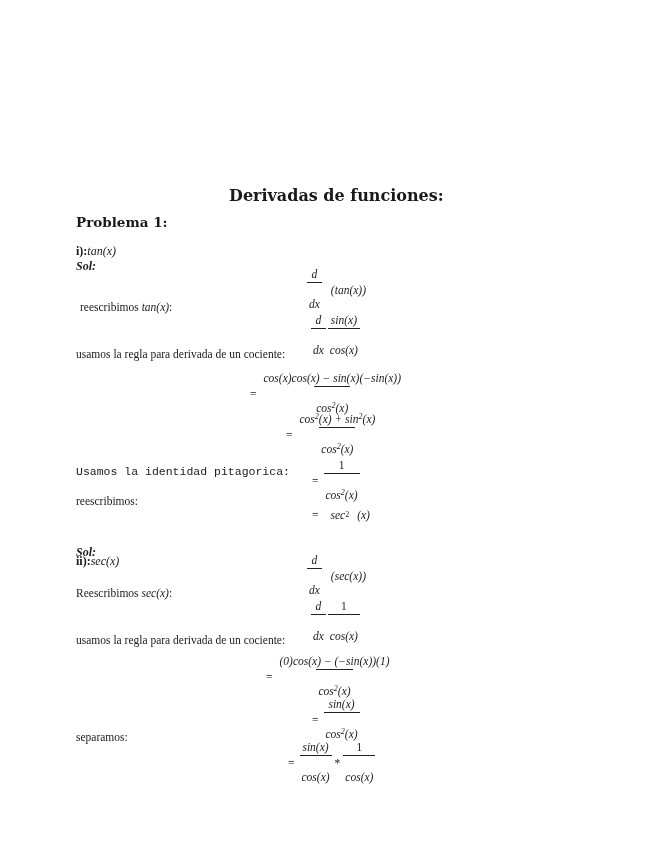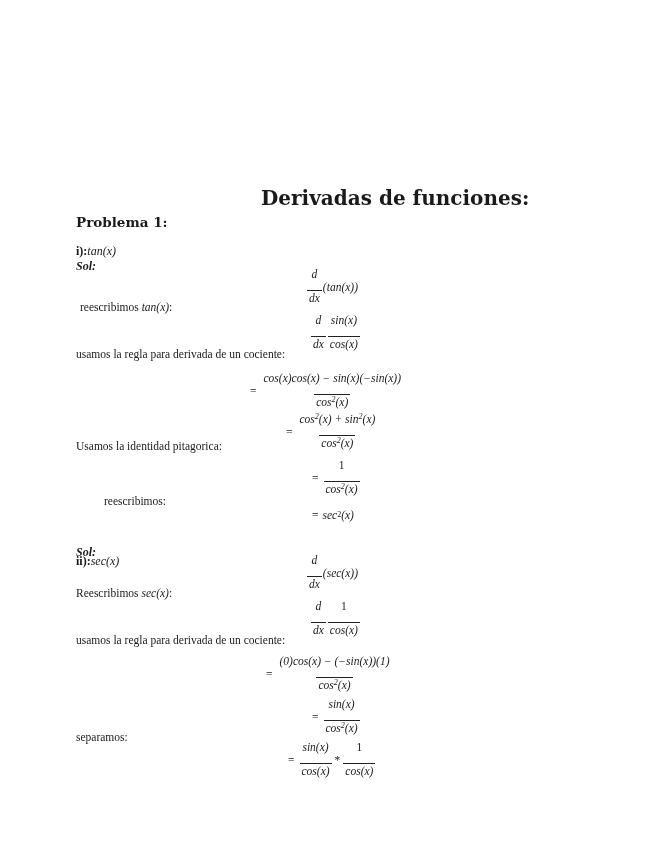--- a/index.html
+++ b/index.html
@@ -1,31 +1,31 @@
 <!DOCTYPE html>
 <html><head>
 <meta charset="utf-8">
 <style>
   html, body { margin:0; padding:0; background:#ffffff; }
   body { width:655px; height:848px; position:relative; overflow:hidden;
          font-family:"DejaVu Serif","Liberation Serif",serif; color:#1a1a1a; }
   .abs { position:absolute; white-space:nowrap; }
-  .title { font-weight:bold; font-size:20px;margin-left:32px; }
+  .title { font-weight:bold; font-size:16px; }
   .h2 { font-weight:bold; font-size:13.5px; }
   .txt { font-size:11.5px; font-family:"Liberation Serif","DejaVu Serif",serif; }
   .lbl { font-size:12px; font-family:"Liberation Serif",serif; }
   .lbl b { font-weight:bold; }
   .m { font-style:italic; font-family:Liberation Serif, serif; }
   .math { font-family:"Liberation Serif","DejaVu Serif",serif; font-size:11.5px;
           display:flex; align-items:center; }
   .frac { display:inline-flex; flex-direction:column; align-items:center; margin:0 1px; }
   .frac .num { padding:0 2px 1px 2px; font-style:italic; line-height:13px; }
-  .frac .den { padding:1px 2px 0 2px; border-top:0.8px solid #222; font-style:italic; line-height:13px;margin-top:8px; }
+  .frac .den { padding:15px 2px 0 2px; border-top:0.8px solid #222; font-style:italic; line-height:13px; }
   .op { margin:0 4px; font-style:normal; }
-  .it { font-style:italic; }
+  .it { font-style:italic;margin-left:8px; }
   sup { font-size:8px; vertical-align:4px; line-height:0; }
 </style>
 </head>
 <body>
 
 <div class="abs title" style="left:229px; top:186px;">Derivadas de funciones:</div>
 <div class="abs h2" style="left:76px; top:214px;">Problema 1:</div>
 
 <div class="abs lbl" style="left:76px; top:244px;">
   <b>i):</b><span class="m">tan(x)</span>
@@ -66,31 +66,31 @@
 </div>
 
 <div class="abs math" style="left:282px; top:413px;">
   <span class="op">=</span>
   <span class="frac">
       <span class="num"><span>cos</span><sup>2</sup><span>(x) + sin</span><sup>2</sup><span>(x)</span></span>
       <span class="den"><span>cos</span><sup>2</sup><span>(x)</span></span>
     </span>
 </div>
 
-<div class="abs txt" style="left:76px; top:440px;">Usamos la identidad pitagorica:</div>
+<div class="abs txt" style="left:76px; top:465px;font-family:Liberation Mono, monospace;">Usamos la identidad pitagorica:</div>
 
 <div class="abs math" style="left:308px; top:459px;">
   <span class="op">=</span>
   <span class="frac">
       <span class="num" style="font-style:normal">1</span>
       <span class="den"><span>cos</span><sup>2</sup><span>(x)</span></span>
     </span>
 </div>
 
-<div class="abs txt" style="left:76px; top:495px;margin-left:28px;">reescribimos:</div>
+<div class="abs txt" style="left:76px; top:495px;">reescribimos:</div>
 
 <div class="abs math" style="left:308px; top:509px;">
   <span class="op">=</span>
   <span class="it">sec</span>
     <sup>2</sup>
     <span class="it">(x)</span>
 </div>
 
 <div class="abs lbl" style="left:76px; top:530px;margin-top:24px;">
   <b>ii):</b><span class="m">sec(x)</span>

